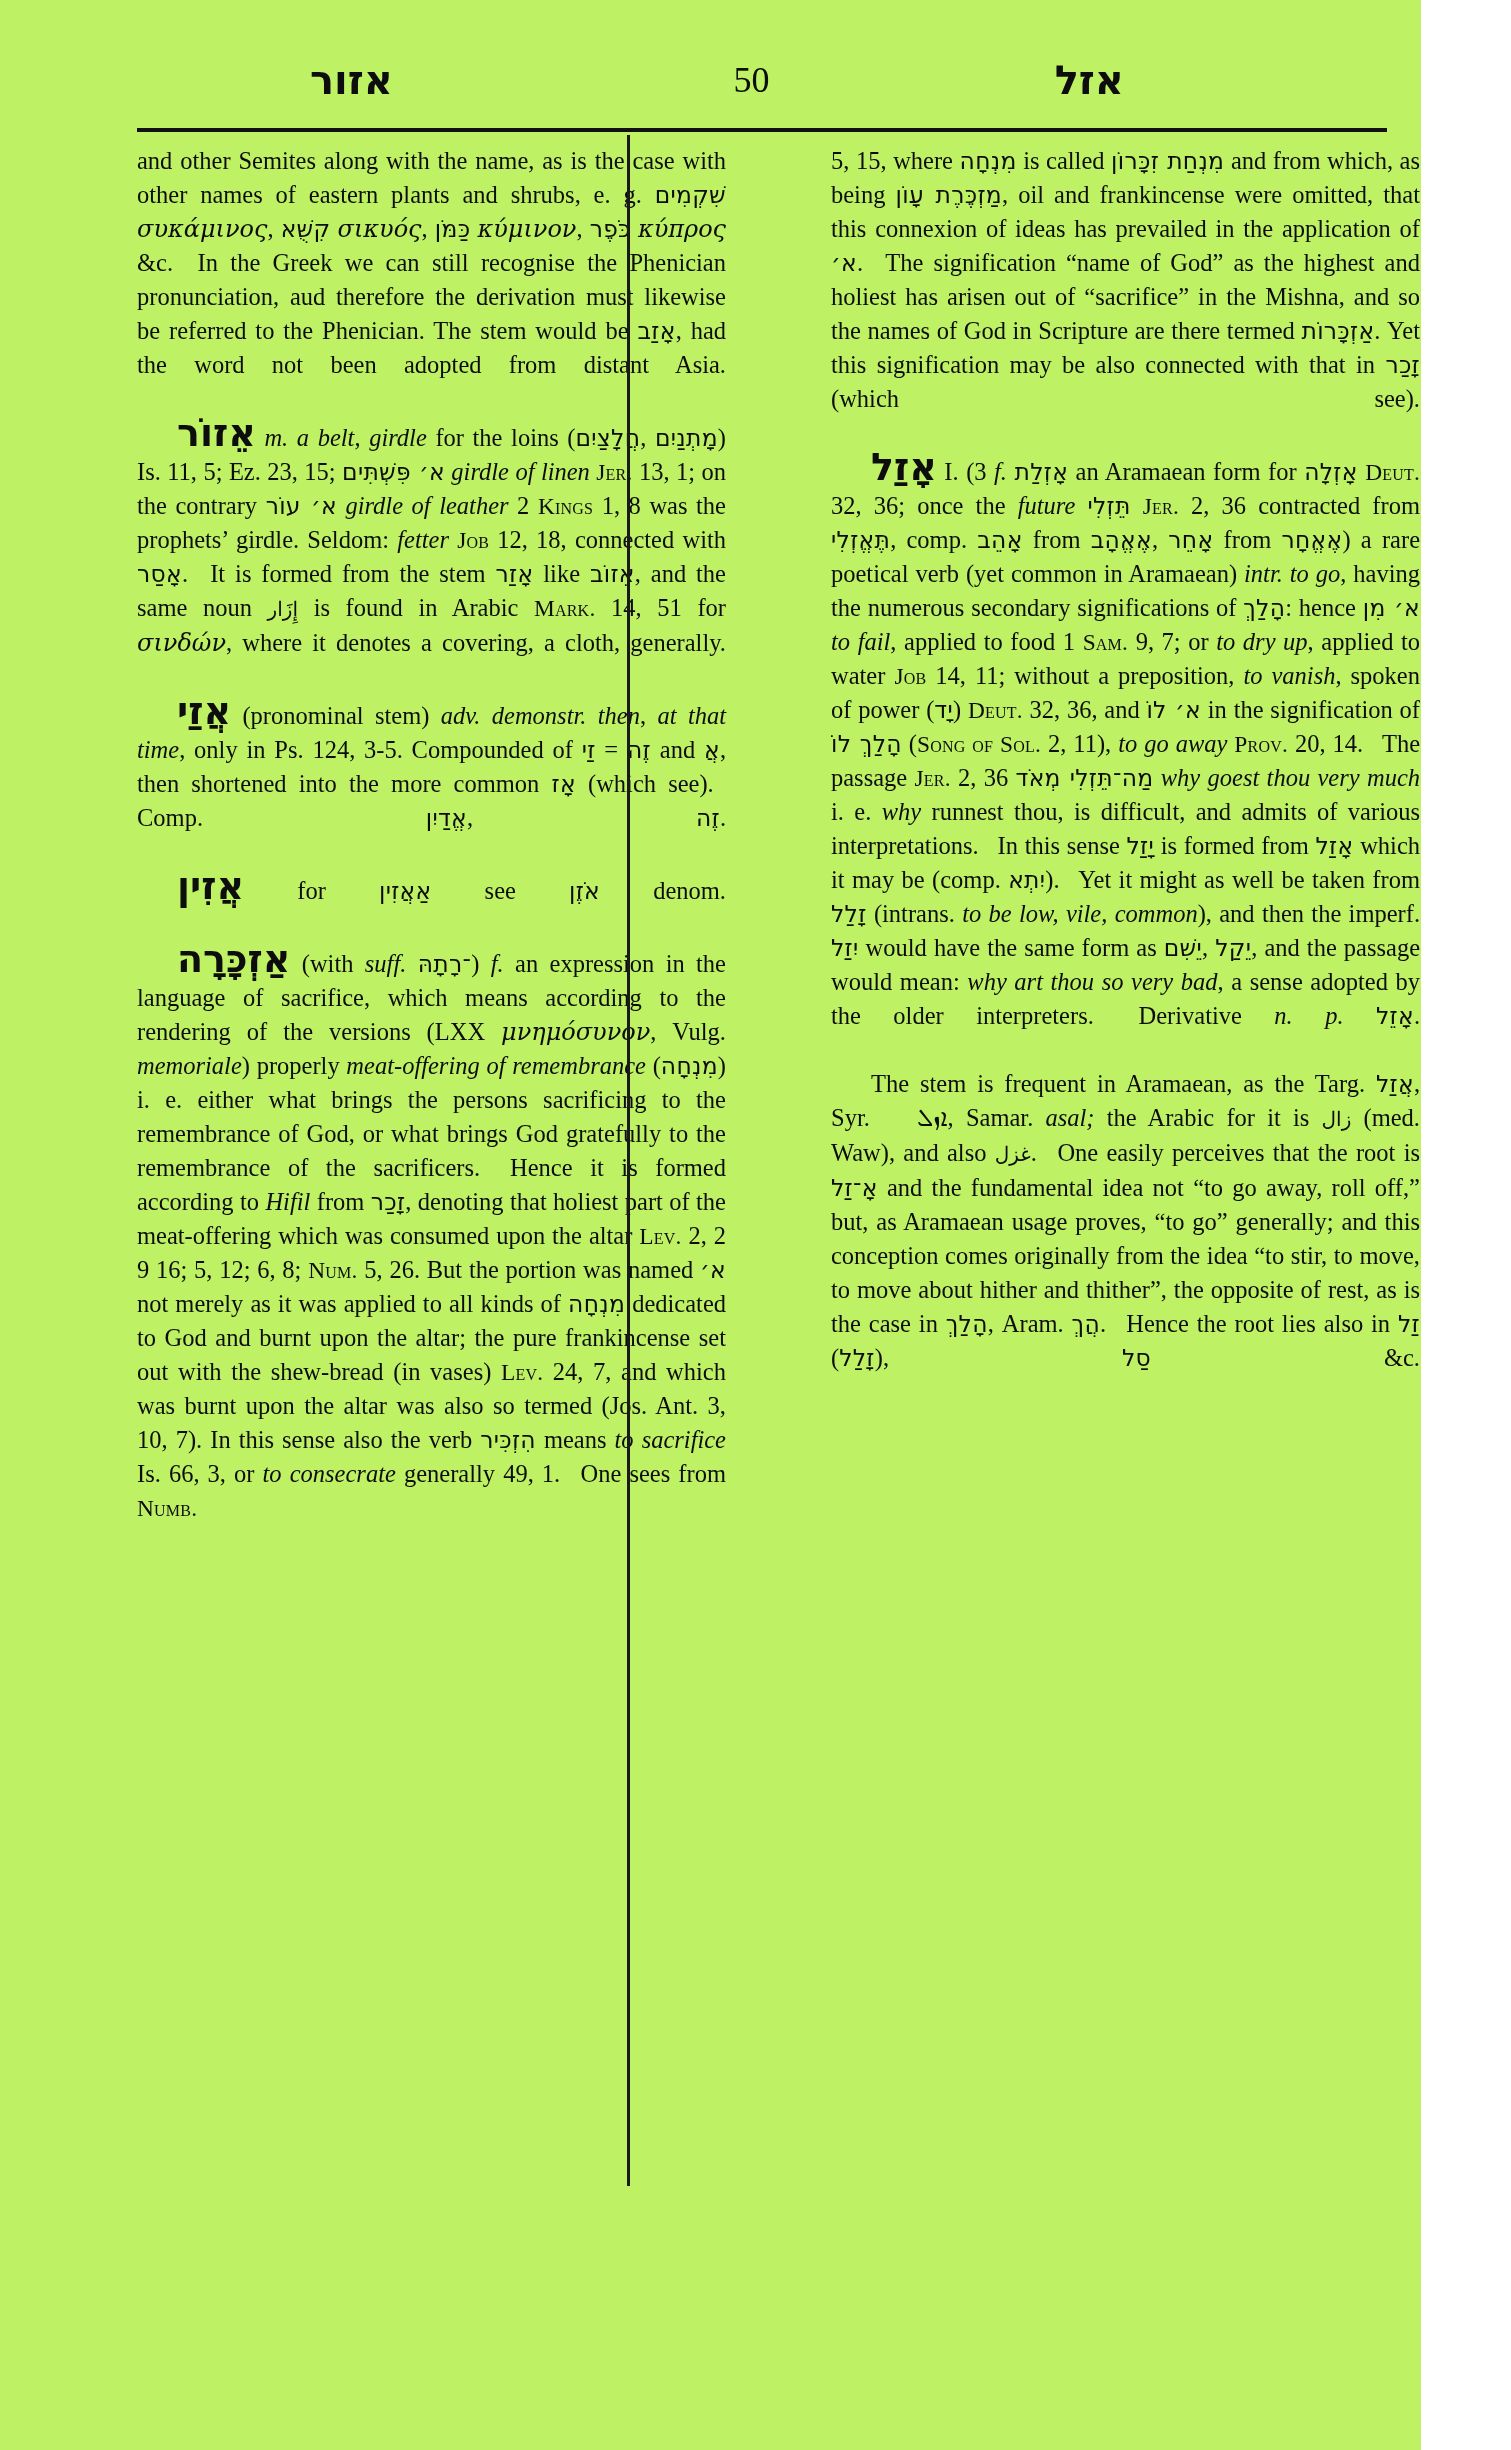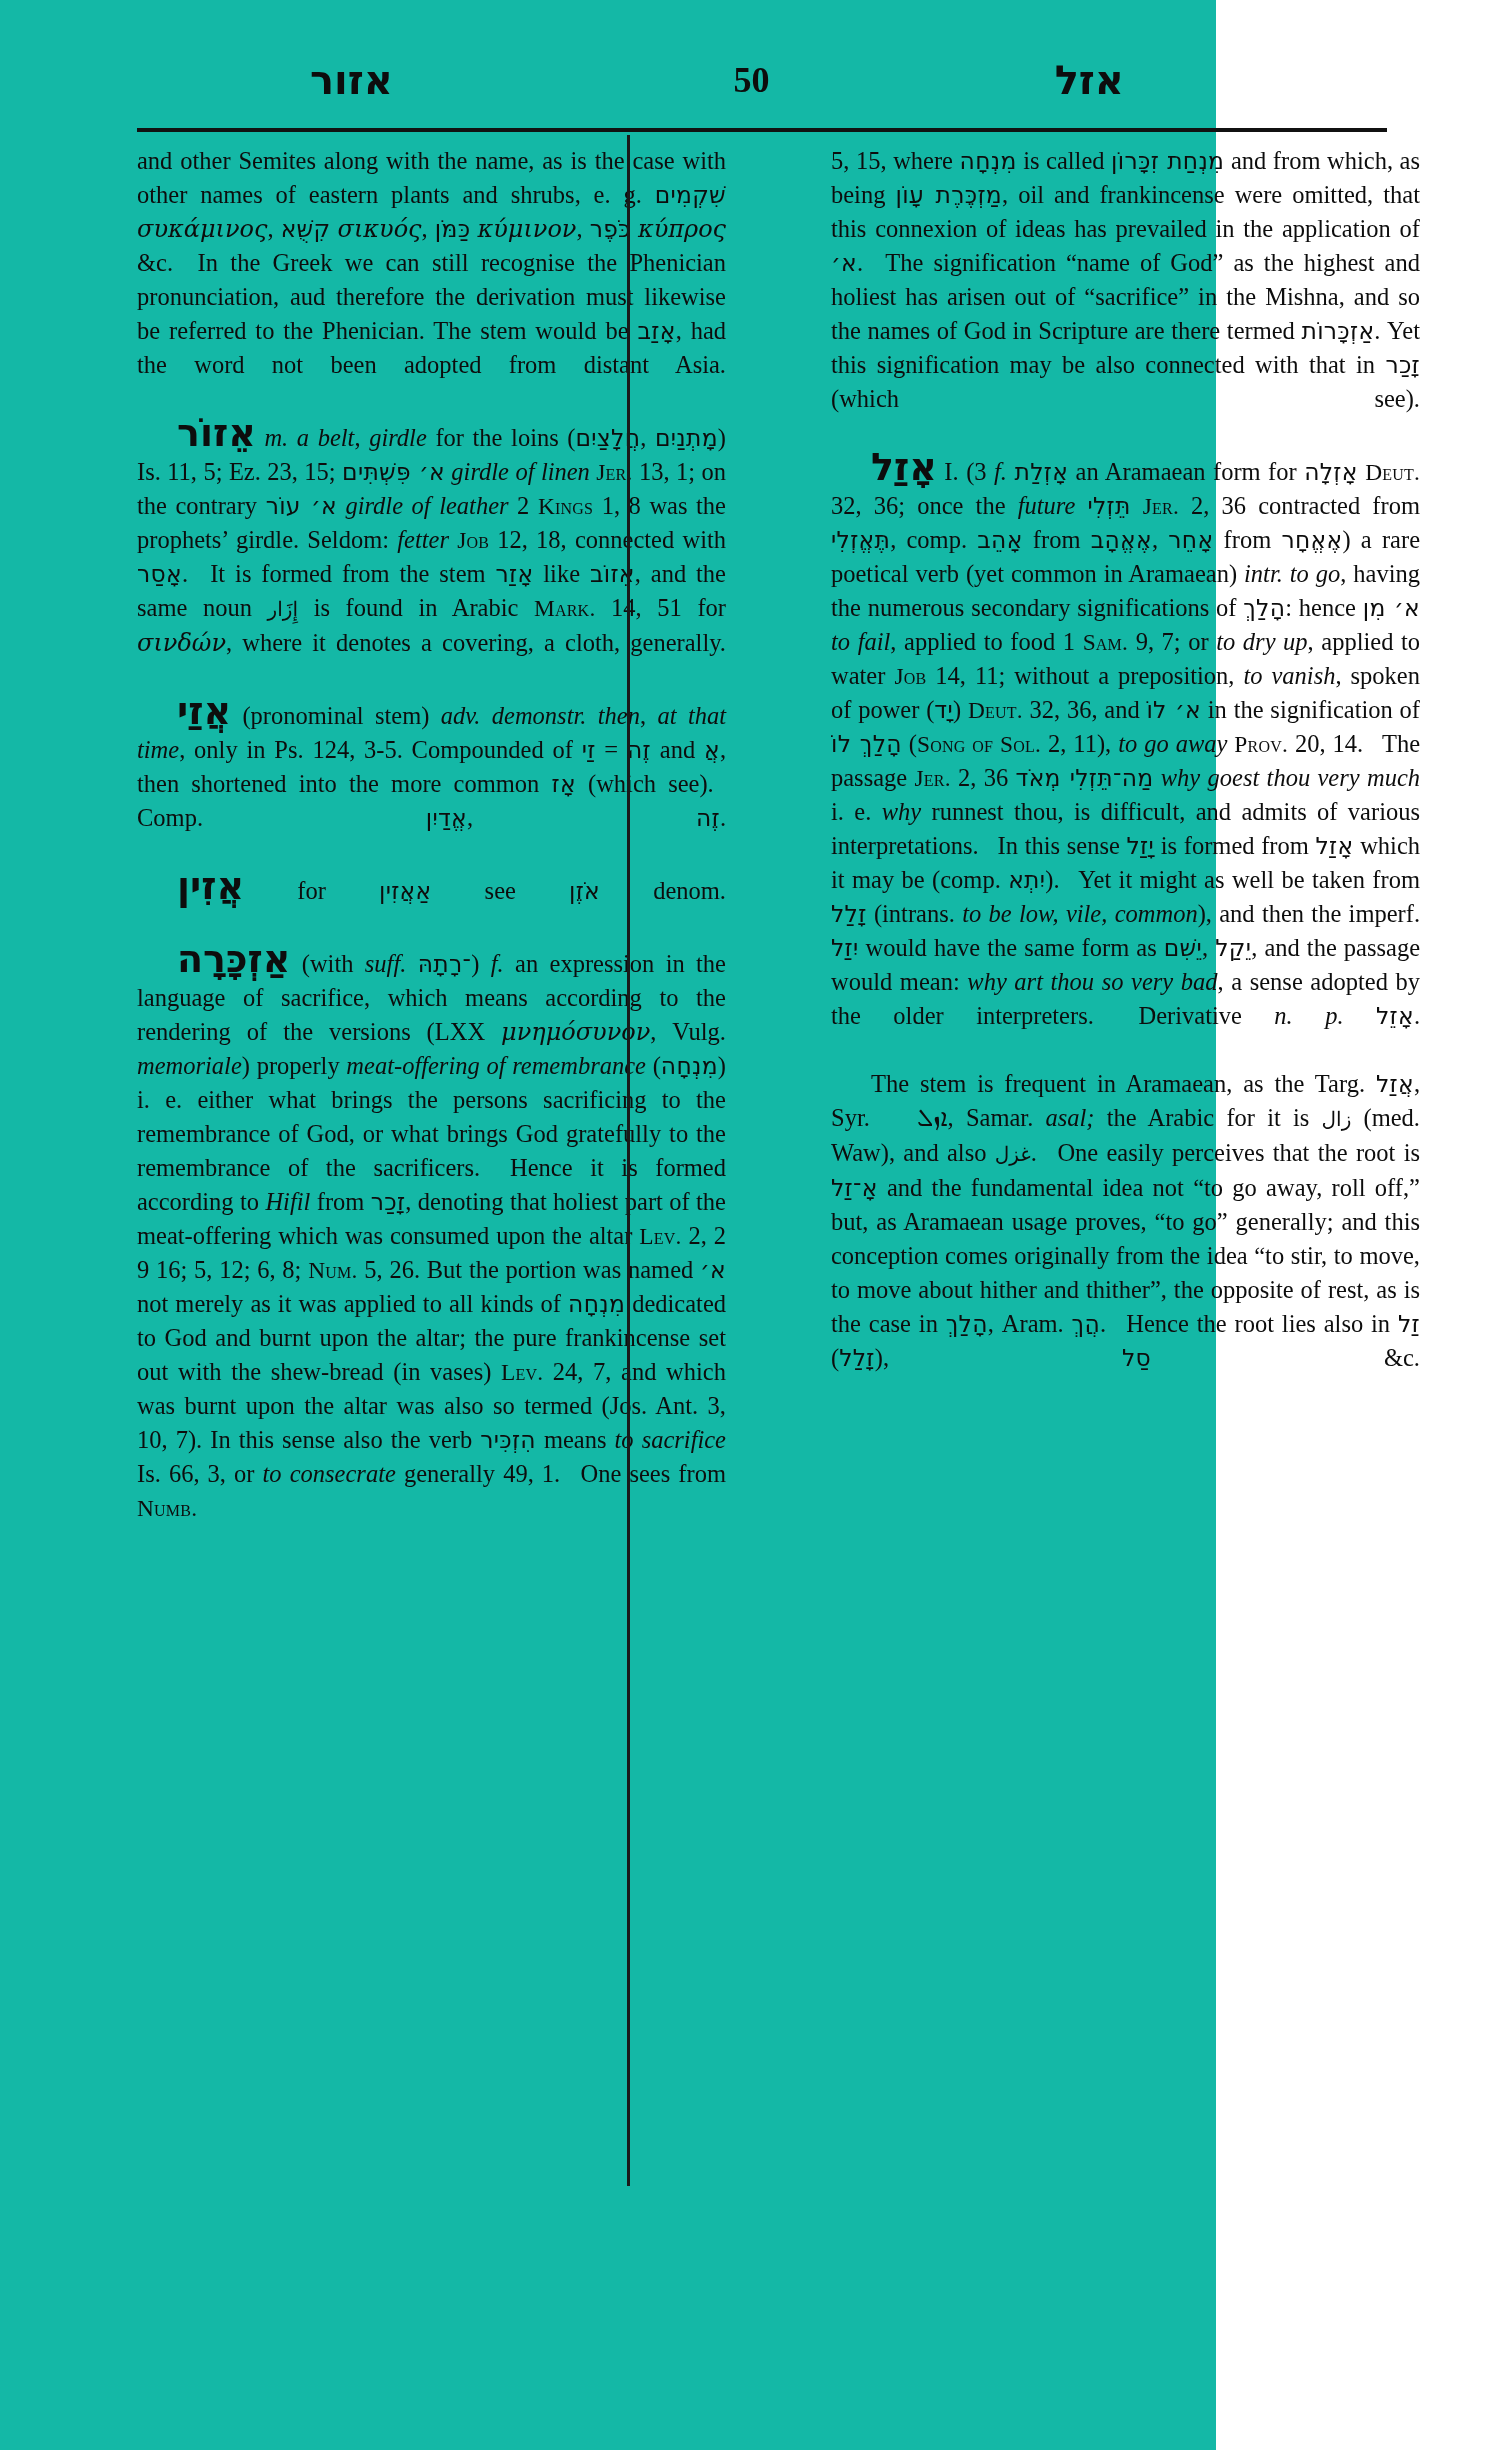--- a/index.html
+++ b/index.html
@@ -12,23 +12,23 @@
     height: 2450px;
     position: relative;
     font-family: "Liberation Serif", "DejaVu Serif", serif;
     color: #0d0d0d;
     overflow: hidden;
   }
 
   .page {
     position: absolute;
     left: 0; top: 0;
-    width: 1216px;
+    width: 1421px;
     height: 2450px;
-    background: #14b8a6;
+    background: #bef264;
   }
 
   
   .running-head {
     position: absolute;
     left: 135px;
     top: 49px;
     width: 1250px;
     height: 72px;
   }
@@ -49,21 +49,20 @@
     right: 261px;
     font-family: "DejaVu Sans", sans-serif;
     font-weight: bold;
     font-size: 40px;
   }
   .rh-center {
     left: 0; right: 17px;
     text-align: center;
     font-size: 36px;
     font-family: "Liberation Serif", serif;
-    font-weight: bold;
   }
 
   .head-rule {
     position: absolute;
     left: 137px;
     top: 128px;
     width: 1250px;
     height: 3.6px;
     background: #111;
   }

